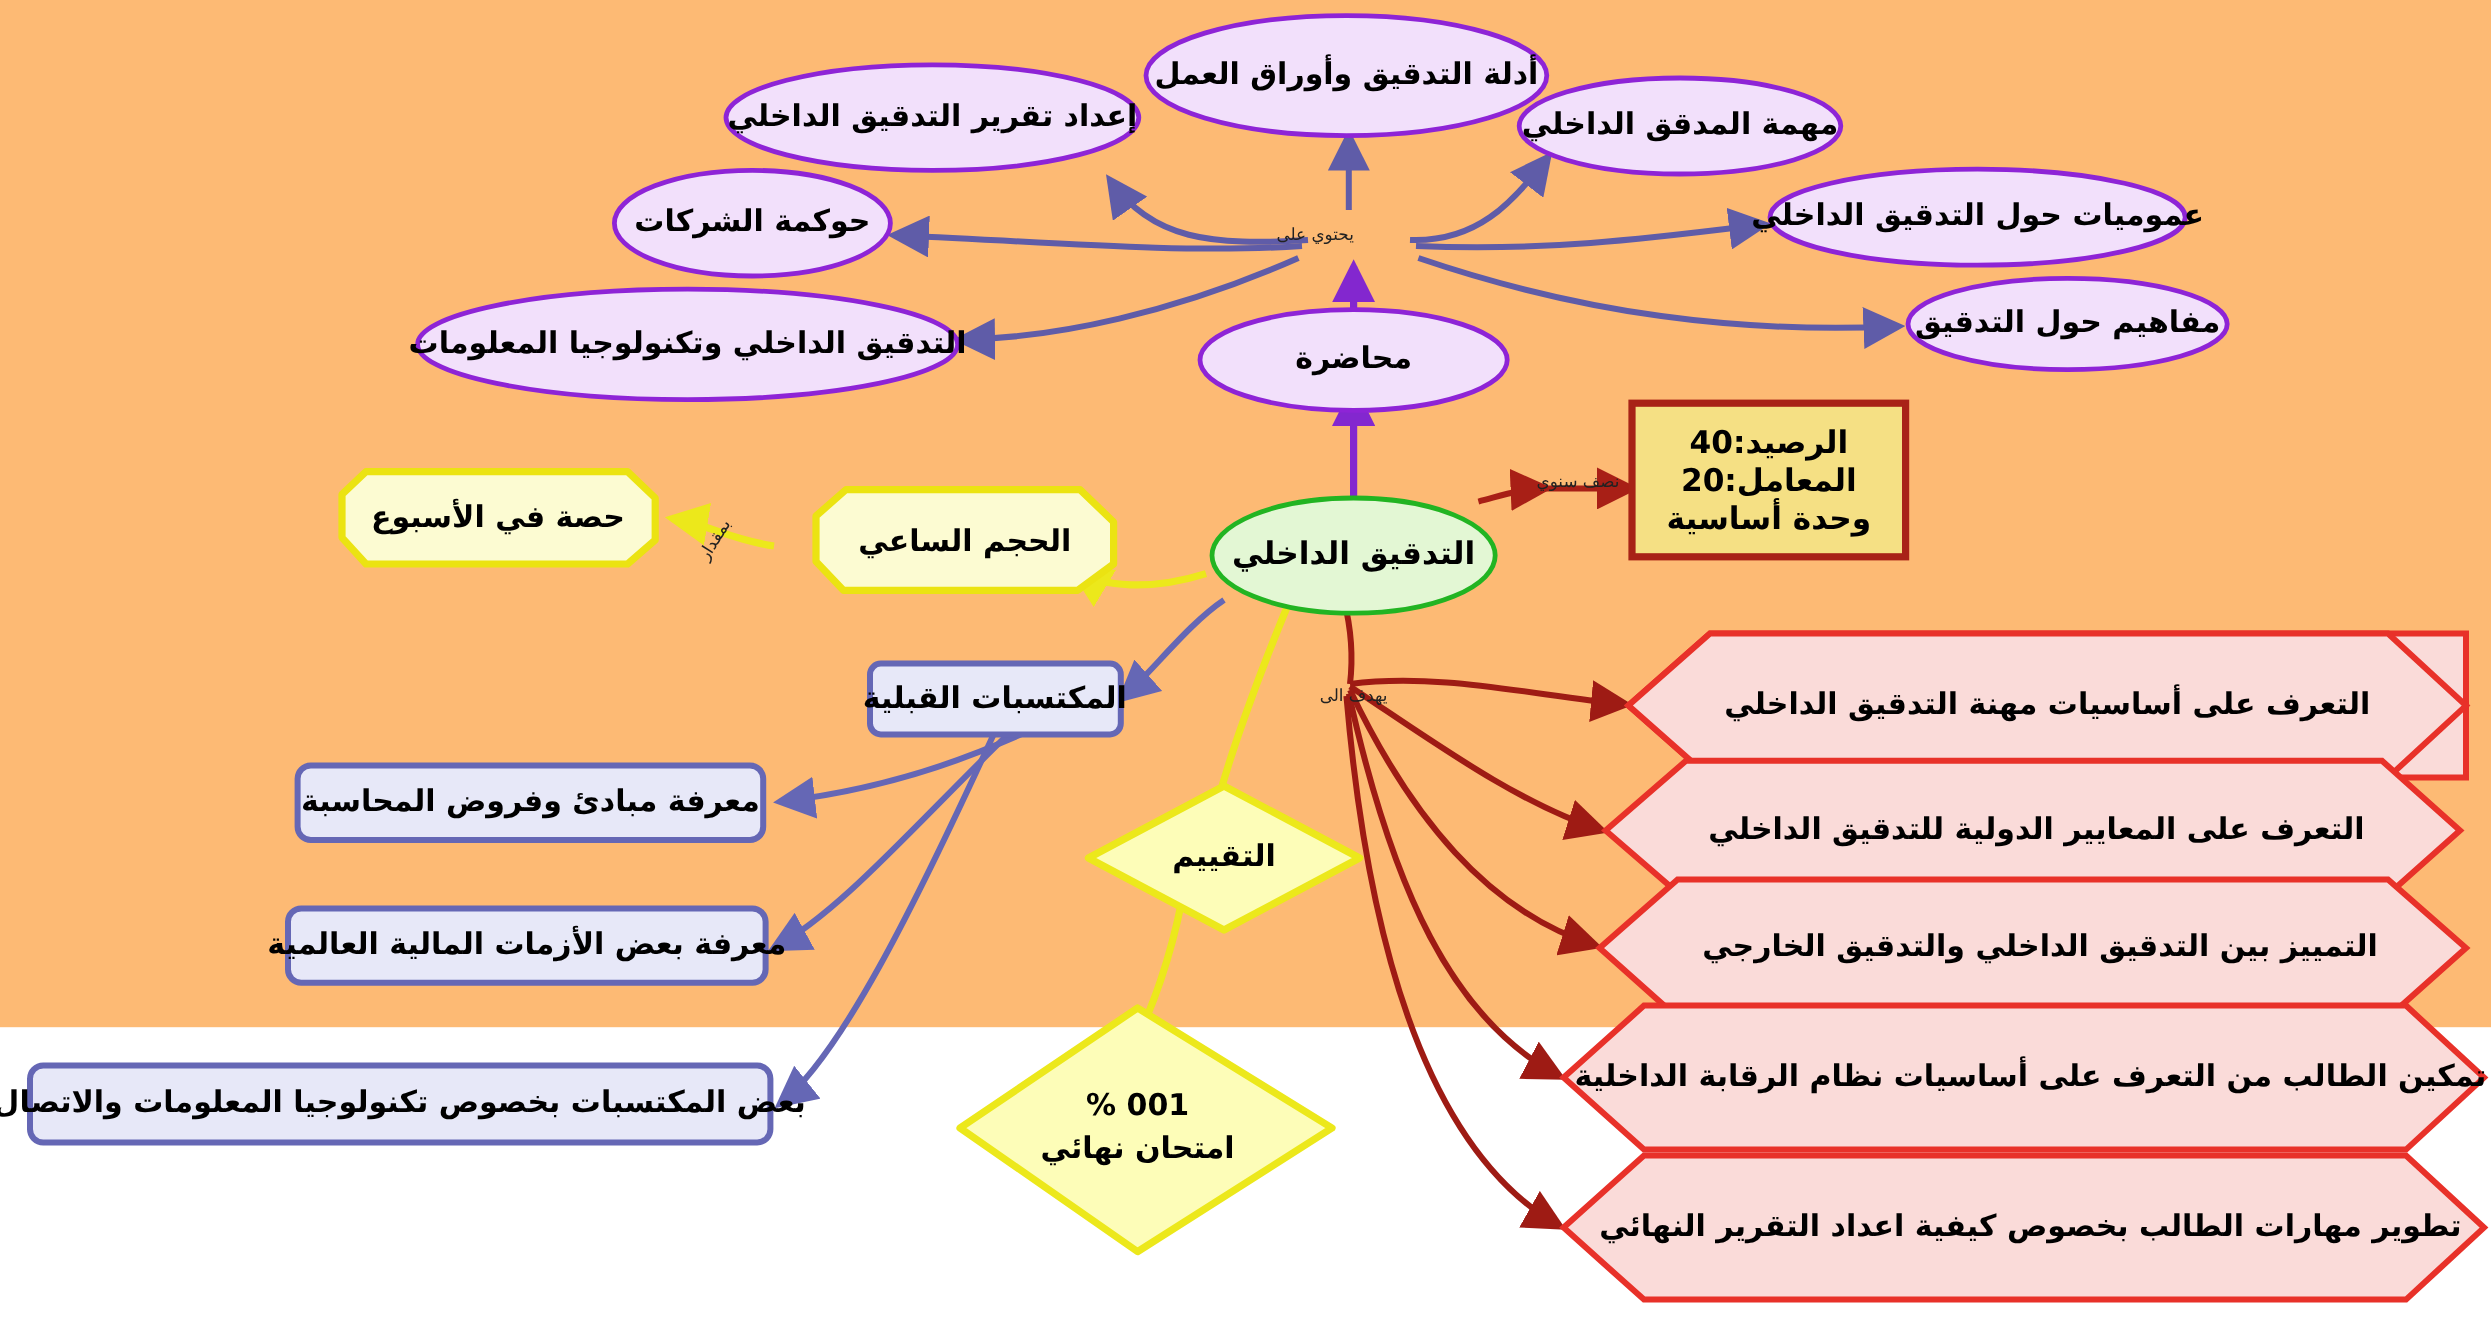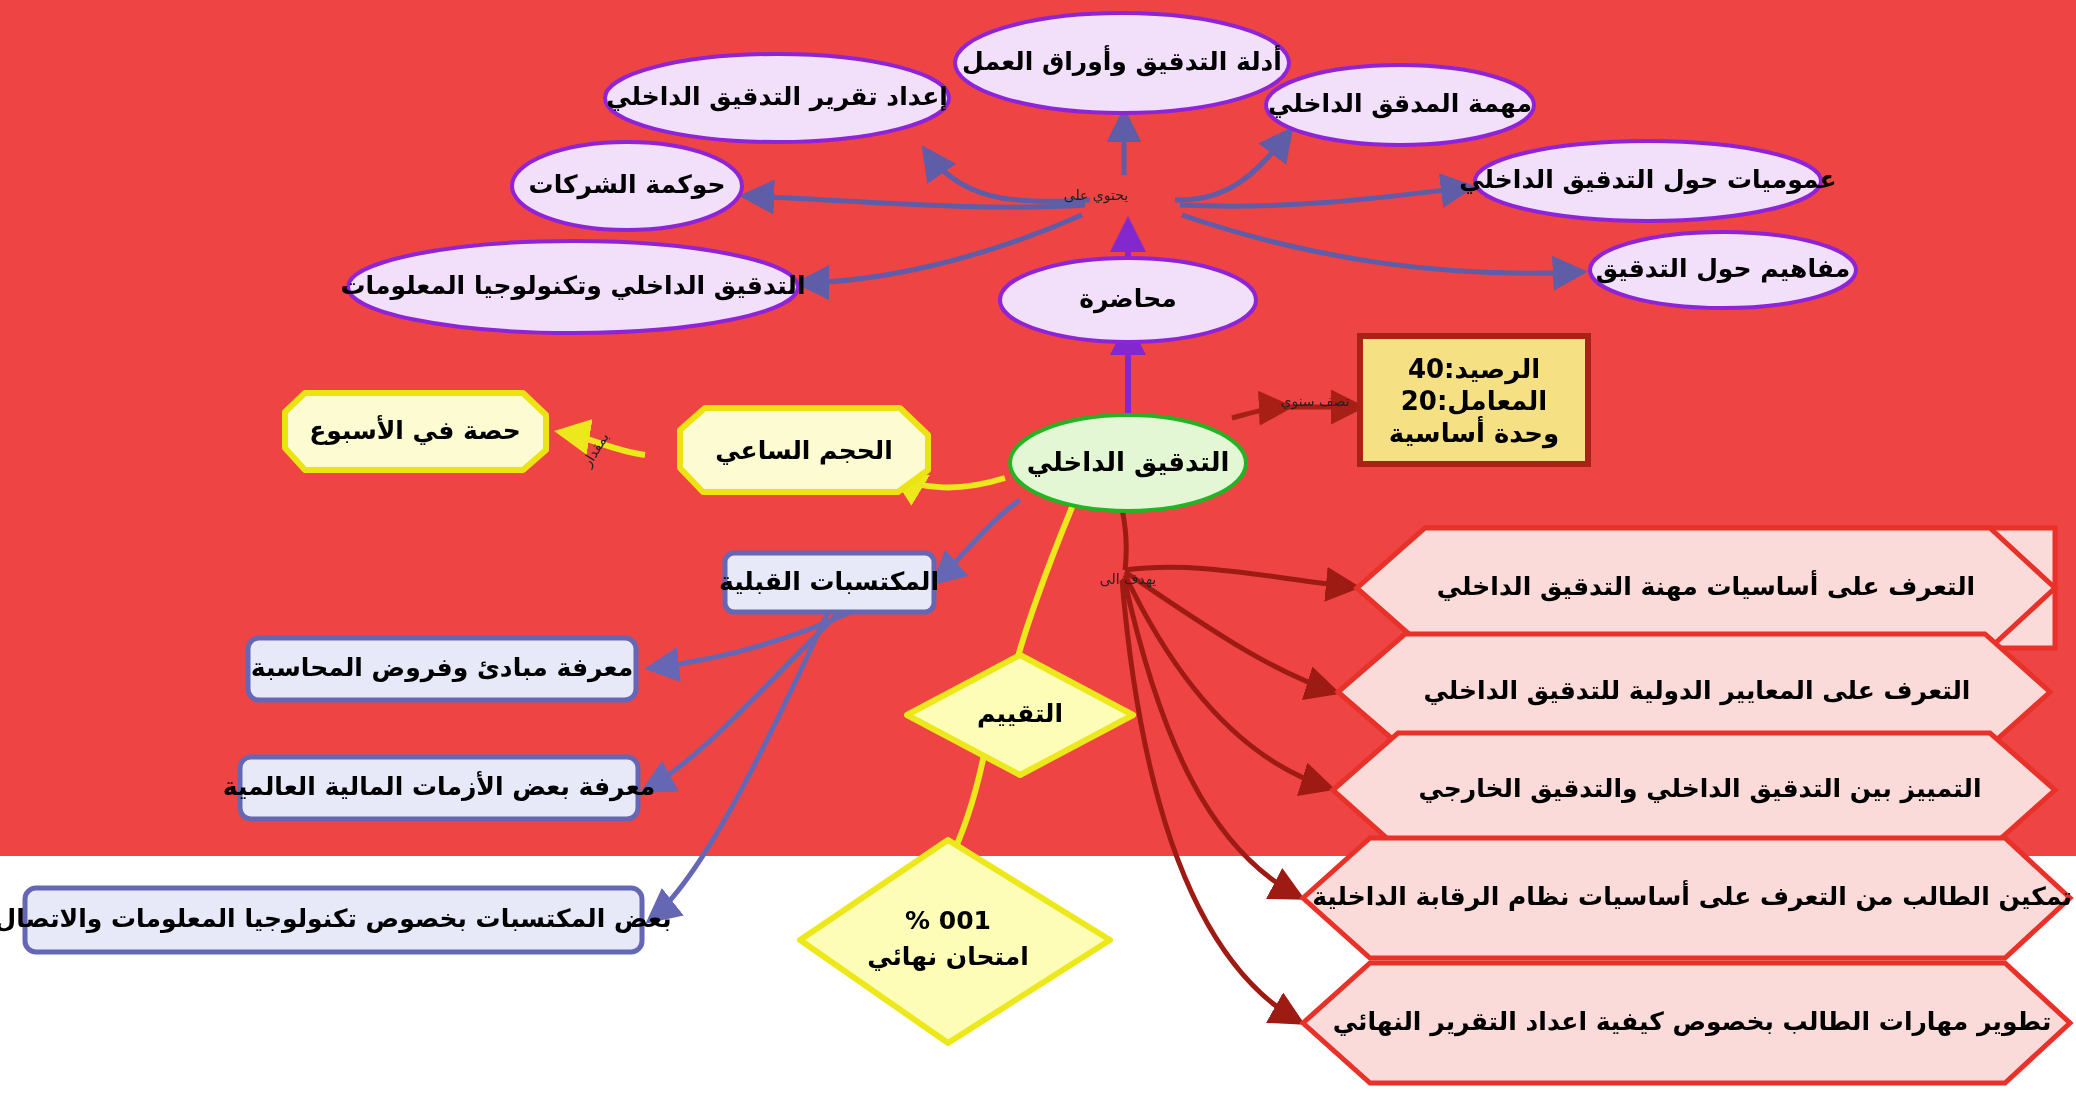--- a/index.html
+++ b/index.html
@@ -10,21 +10,21 @@
   body {
     width: 2076px;
     height: 1120px;
     font-family: "DejaVu Sans", "Liberation Sans", sans-serif;
     overflow: hidden;
   }
   #canvas {
     position: relative;
     width: 2076px;
     height: 856px;
-    background: #ef4444;
+    background: #fdba74;
   }
   svg#diagram {
     position: absolute;
     inset: 0;
     width: 2076px;
     height: 1120px;
   }
   .node-text {
     font-family: "DejaVu Sans", "Liberation Sans", sans-serif;
     font-weight: bold;

